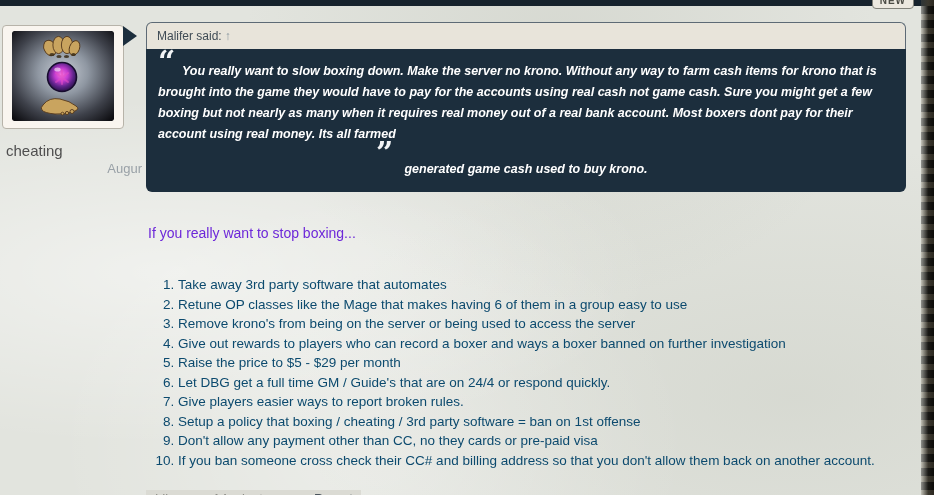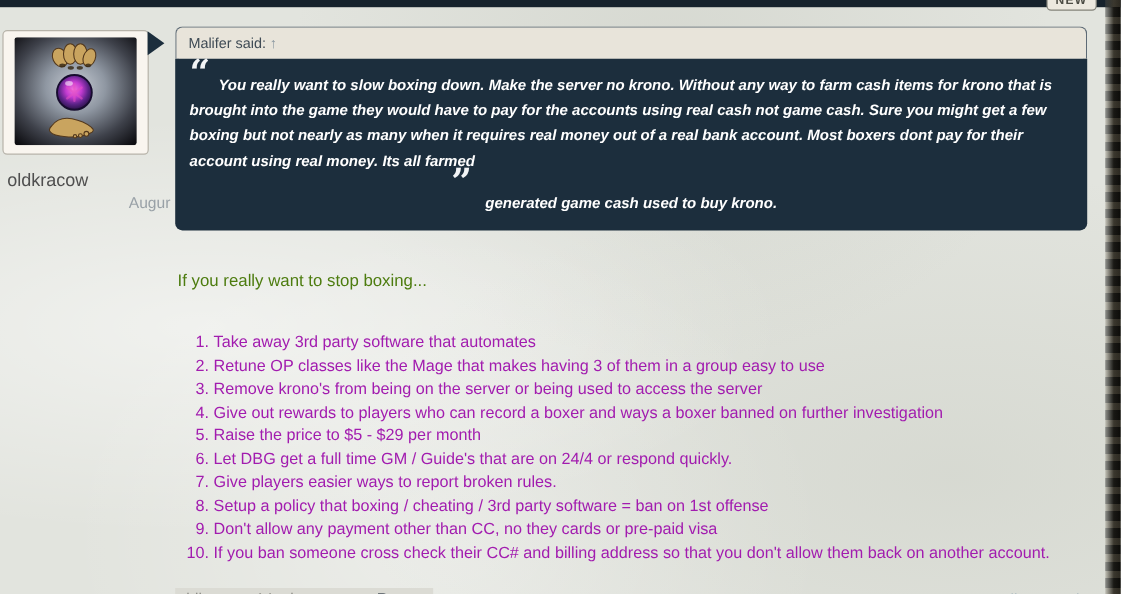--- a/index.html
+++ b/index.html
@@ -76,25 +76,25 @@
   }
   .qmark{
     font-family:"DejaVu Serif", serif; font-style:normal; font-weight:bold;
     font-size:30px; color:#f2f4f6;
   }
   .qmark.open{ position:absolute; left:12px; top:2px; }
   .qmark.close{ display:block; height:13px; line-height:15px; margin-left:218px; }
   .quote-p1{ text-indent:24px; }
   .quote-p2{ margin-top:1px;text-align:center; }
 
-  .post-intro{ margin:33px 0 0 2px; font-size:14px; color:#4d7c0f; }
+  .post-intro{ margin:33px 0 0 2px; font-size:14px; color:#6d28d9; }
 
   ol.post-list{
     margin:34px 0 10px 0; padding-left:32px;
-    font-size:13.5px; color:#a21caf;
+    font-size:13.5px; color:#0c4a6e;
   }
   ol.post-list li{ line-height:19.5px; }
 
   .post-footer{
     margin-top:20px; display:flex; align-items:center; font-size:13px;
   }
   .byline-band{
     background:var(--band-bg); padding:1px 8px 2px 2px; display:flex; gap:12px;
   }
   .byline{ color:var(--muted); cursor:pointer; }
@@ -146,21 +146,21 @@
         <ellipse cx="45.5" cy="38.5" rx="3.2" ry="2" fill="#ffffff" opacity="0.55"></ellipse>
       </g>
       <g fill="#c9a45f" stroke="#53381c" stroke-width="0.9">
         <path d="M31 74 q6 -8 17 -6 q10 2 16 7 q4 3 -1 5 q-9 4 -20 3 q-11 -1 -13 -4 q-2 -2 1 -5 z"></path>
         <circle cx="60" cy="80.5" r="2"></circle>
         <circle cx="55" cy="82" r="1.6"></circle>
         <circle cx="50.5" cy="82.6" r="1.4"></circle>
       </g>
     </svg>
   </div>
-  <a class="user-name">oldkracow</a>
+  <a class="user-name">cheating</a>
   <span class="user-title">Augur</span>
 </div>
 
 <div class="msg-arrow"></div>
 
 <div class="message">
 
   <div class="quote-box">
     <div class="quote-header">
       <span>Malifer said:</span><span class="jump-arrow">↑</span>
@@ -170,21 +170,21 @@
       <div class="quote-p1">You really want to slow boxing down. Make the server no krono. Without any way to farm cash items for krono that is brought into the game they would have to pay for the accounts using real cash not game cash. Sure you might get a few boxing but not nearly as many when it requires real money out of a real bank account. Most boxers dont pay for their account using real money. Its all farmed</div>
       <span class="qmark close">”</span>
       <div class="quote-p2">generated game cash used to buy krono.</div>
     </div>
   </div>
 
   <p class="post-intro">If you really want to stop boxing...</p>
 
   <ol class="post-list">
       <li>Take away 3rd party software that automates</li>
-      <li>Retune OP classes like the Mage that makes having 3 of them in a group easy to use</li>
+      <li>Retune OP classes like the Mage that makes having 6 of them in a group easy to use</li>
       <li>Remove krono's from being on the server or being used to access the server</li>
       <li>Give out rewards to players who can record a boxer and ways a boxer banned on further investigation</li>
       <li>Raise the price to $5 - $29 per month</li>
       <li>Let DBG get a full time GM / Guide's that are on 24/4 or respond quickly.</li>
       <li>Give players easier ways to report broken rules.</li>
       <li>Setup a policy that boxing / cheating / 3rd party software = ban on 1st offense</li>
       <li>Don't allow any payment other than CC, no they cards or pre-paid visa</li>
       <li>If you ban someone cross check their CC# and billing address so that you don't allow them back on another account.</li>
     </ol>
 

